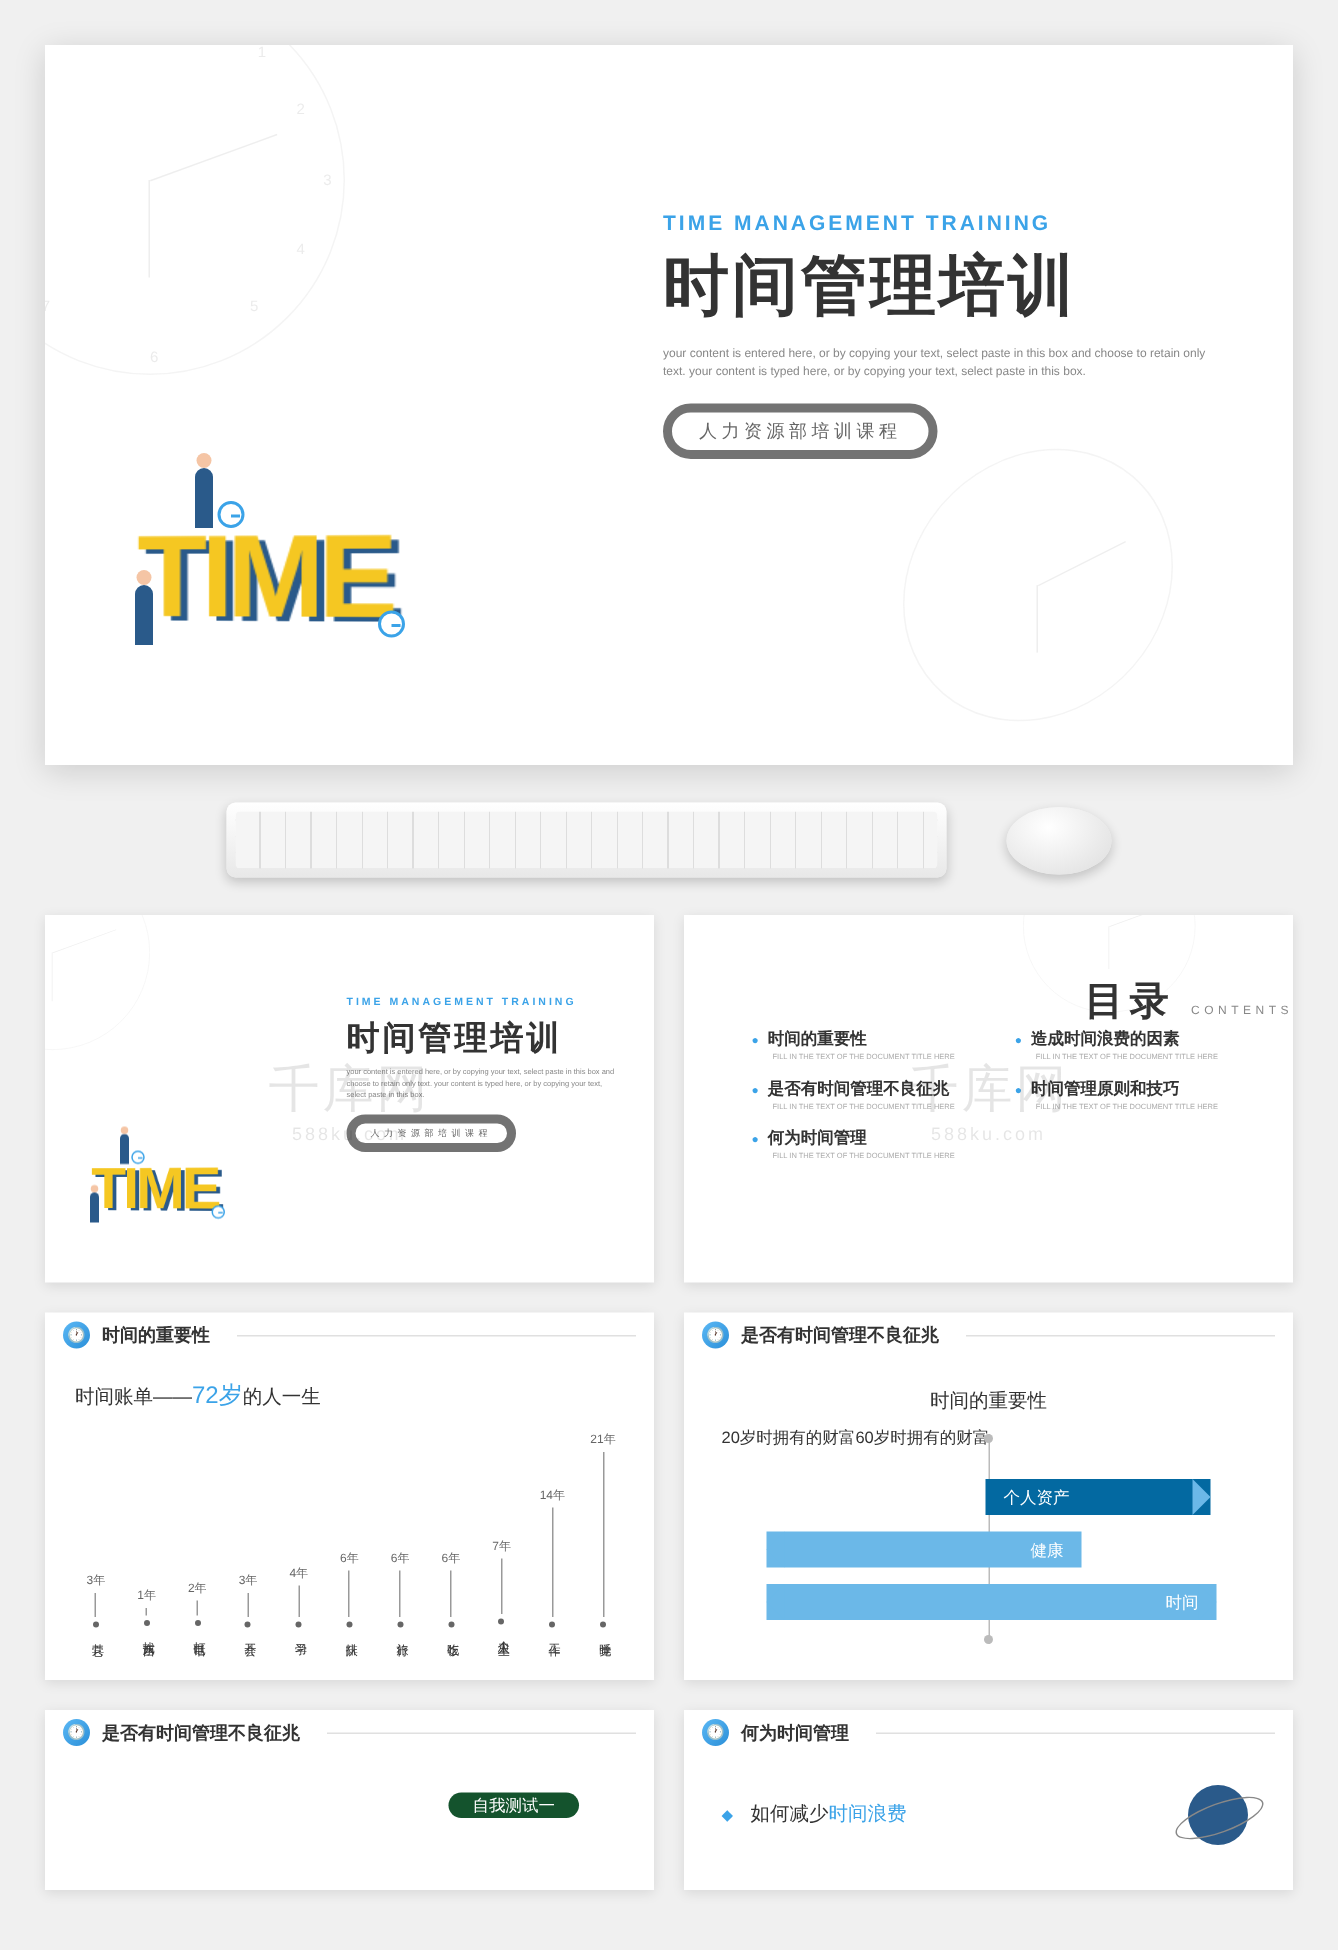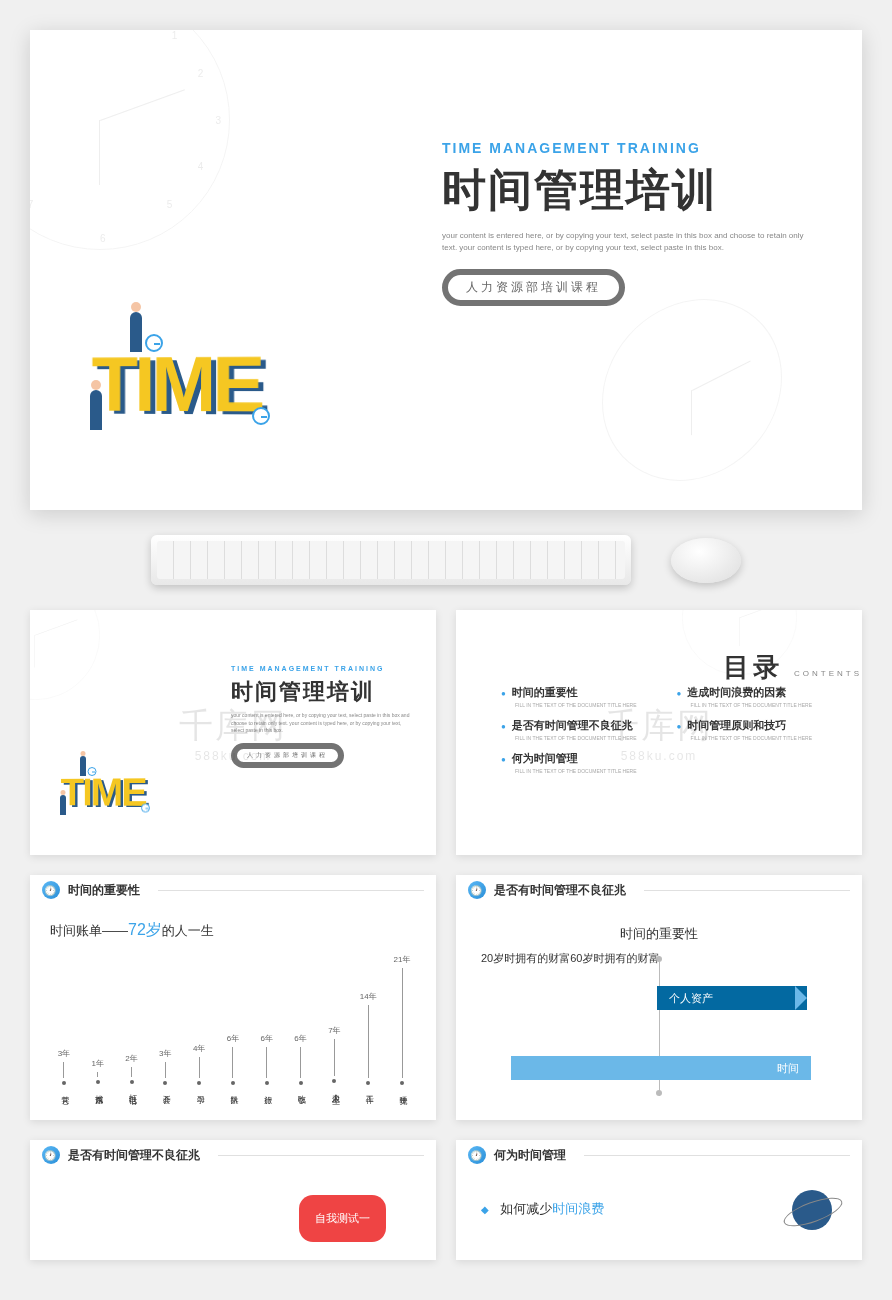--- a/index.html
+++ b/index.html
@@ -75,21 +75,21 @@
 .a1{right:30px;top:0;width:150px}
 .a2{left:30px;top:35px;width:210px}
 .a3{left:30px;top:70px;width:300px}
 .a3::after{content:"";position:absolute;right:-12px;top:0;border:12px solid transparent;border-left-color:#6bb8e8}
 .vline{position:absolute;left:50%;top:-30px;width:1px;height:140px;background:#bbb}
 .vline::before,.vline::after{content:"";position:absolute;width:6px;height:6px;background:#bbb;border-radius:50%;left:-3px}
 .vline::before{top:0}.vline::after{bottom:0}
 .t5-body{padding:12px 20px;font-size:9px;color:#444}
 .t5-body ol{list-style:decimal;padding-left:18px}
 .t5-body li{margin-bottom:6px;line-height:1.4}
-.t5-badge{position:absolute;right:50px;top:55px;background:#ef4444;color:#fff;padding:16px 16px;border-radius:14px;font-size:11px}
+.t5-badge{position:absolute;right:50px;top:55px;background:#14532d;color:#fff;padding:1px 16px;border-radius:14px;font-size:11px}
 .t6-body{padding:30px 25px}
 .t6-line{font-size:13px;color:#333;margin-bottom:8px}
 .t6-line::before{content:"◆";color:#3ba3e8;margin-right:8px;font-size:10px}
 .t6-line .hl{color:#3ba3e8}
 .t6-planet{position:absolute;right:30px;top:50px;width:40px;height:40px;background:#2a5a8a;border-radius:50%}
 .t6-planet::after{content:"";position:absolute;width:60px;height:18px;border:1px solid #888;border-radius:50%;top:12px;left:-10px;transform:rotate(-20deg)}
 .watermark{position:absolute;top:50%;left:50%;transform:translate(-50%,-50%);font-size:34px;color:rgba(0,0,0,.1);font-weight:400;pointer-events:none;z-index:99;letter-spacing:2px}
 .watermark .sub{font-size:12px;display:block;text-align:center}
 .thumb.short{height:120px}
 </style>
@@ -270,20 +270,21 @@
     </div>
     <div class="t4-body">
       <div class="t4-top">时间的重要性</div>
       <div class="t4-row">
         <span>20岁时拥有的财富</span>
         <span>60岁时拥有的财富</span>
       </div>
       <div class="arrow-block">
         <div class="vline"></div>
         <div class="arrow right a1">个人资产</div>
+        <div class="arrow left a2">健康</div>
         <div class="arrow left a3">时间</div>
       </div>
     </div>
   </div>
 
   <div class="thumb short">
     <div class="thumb-header">
       <div class="icon">🕐</div>
       <div class="htext">是否有时间管理不良征兆</div>
     </div>

